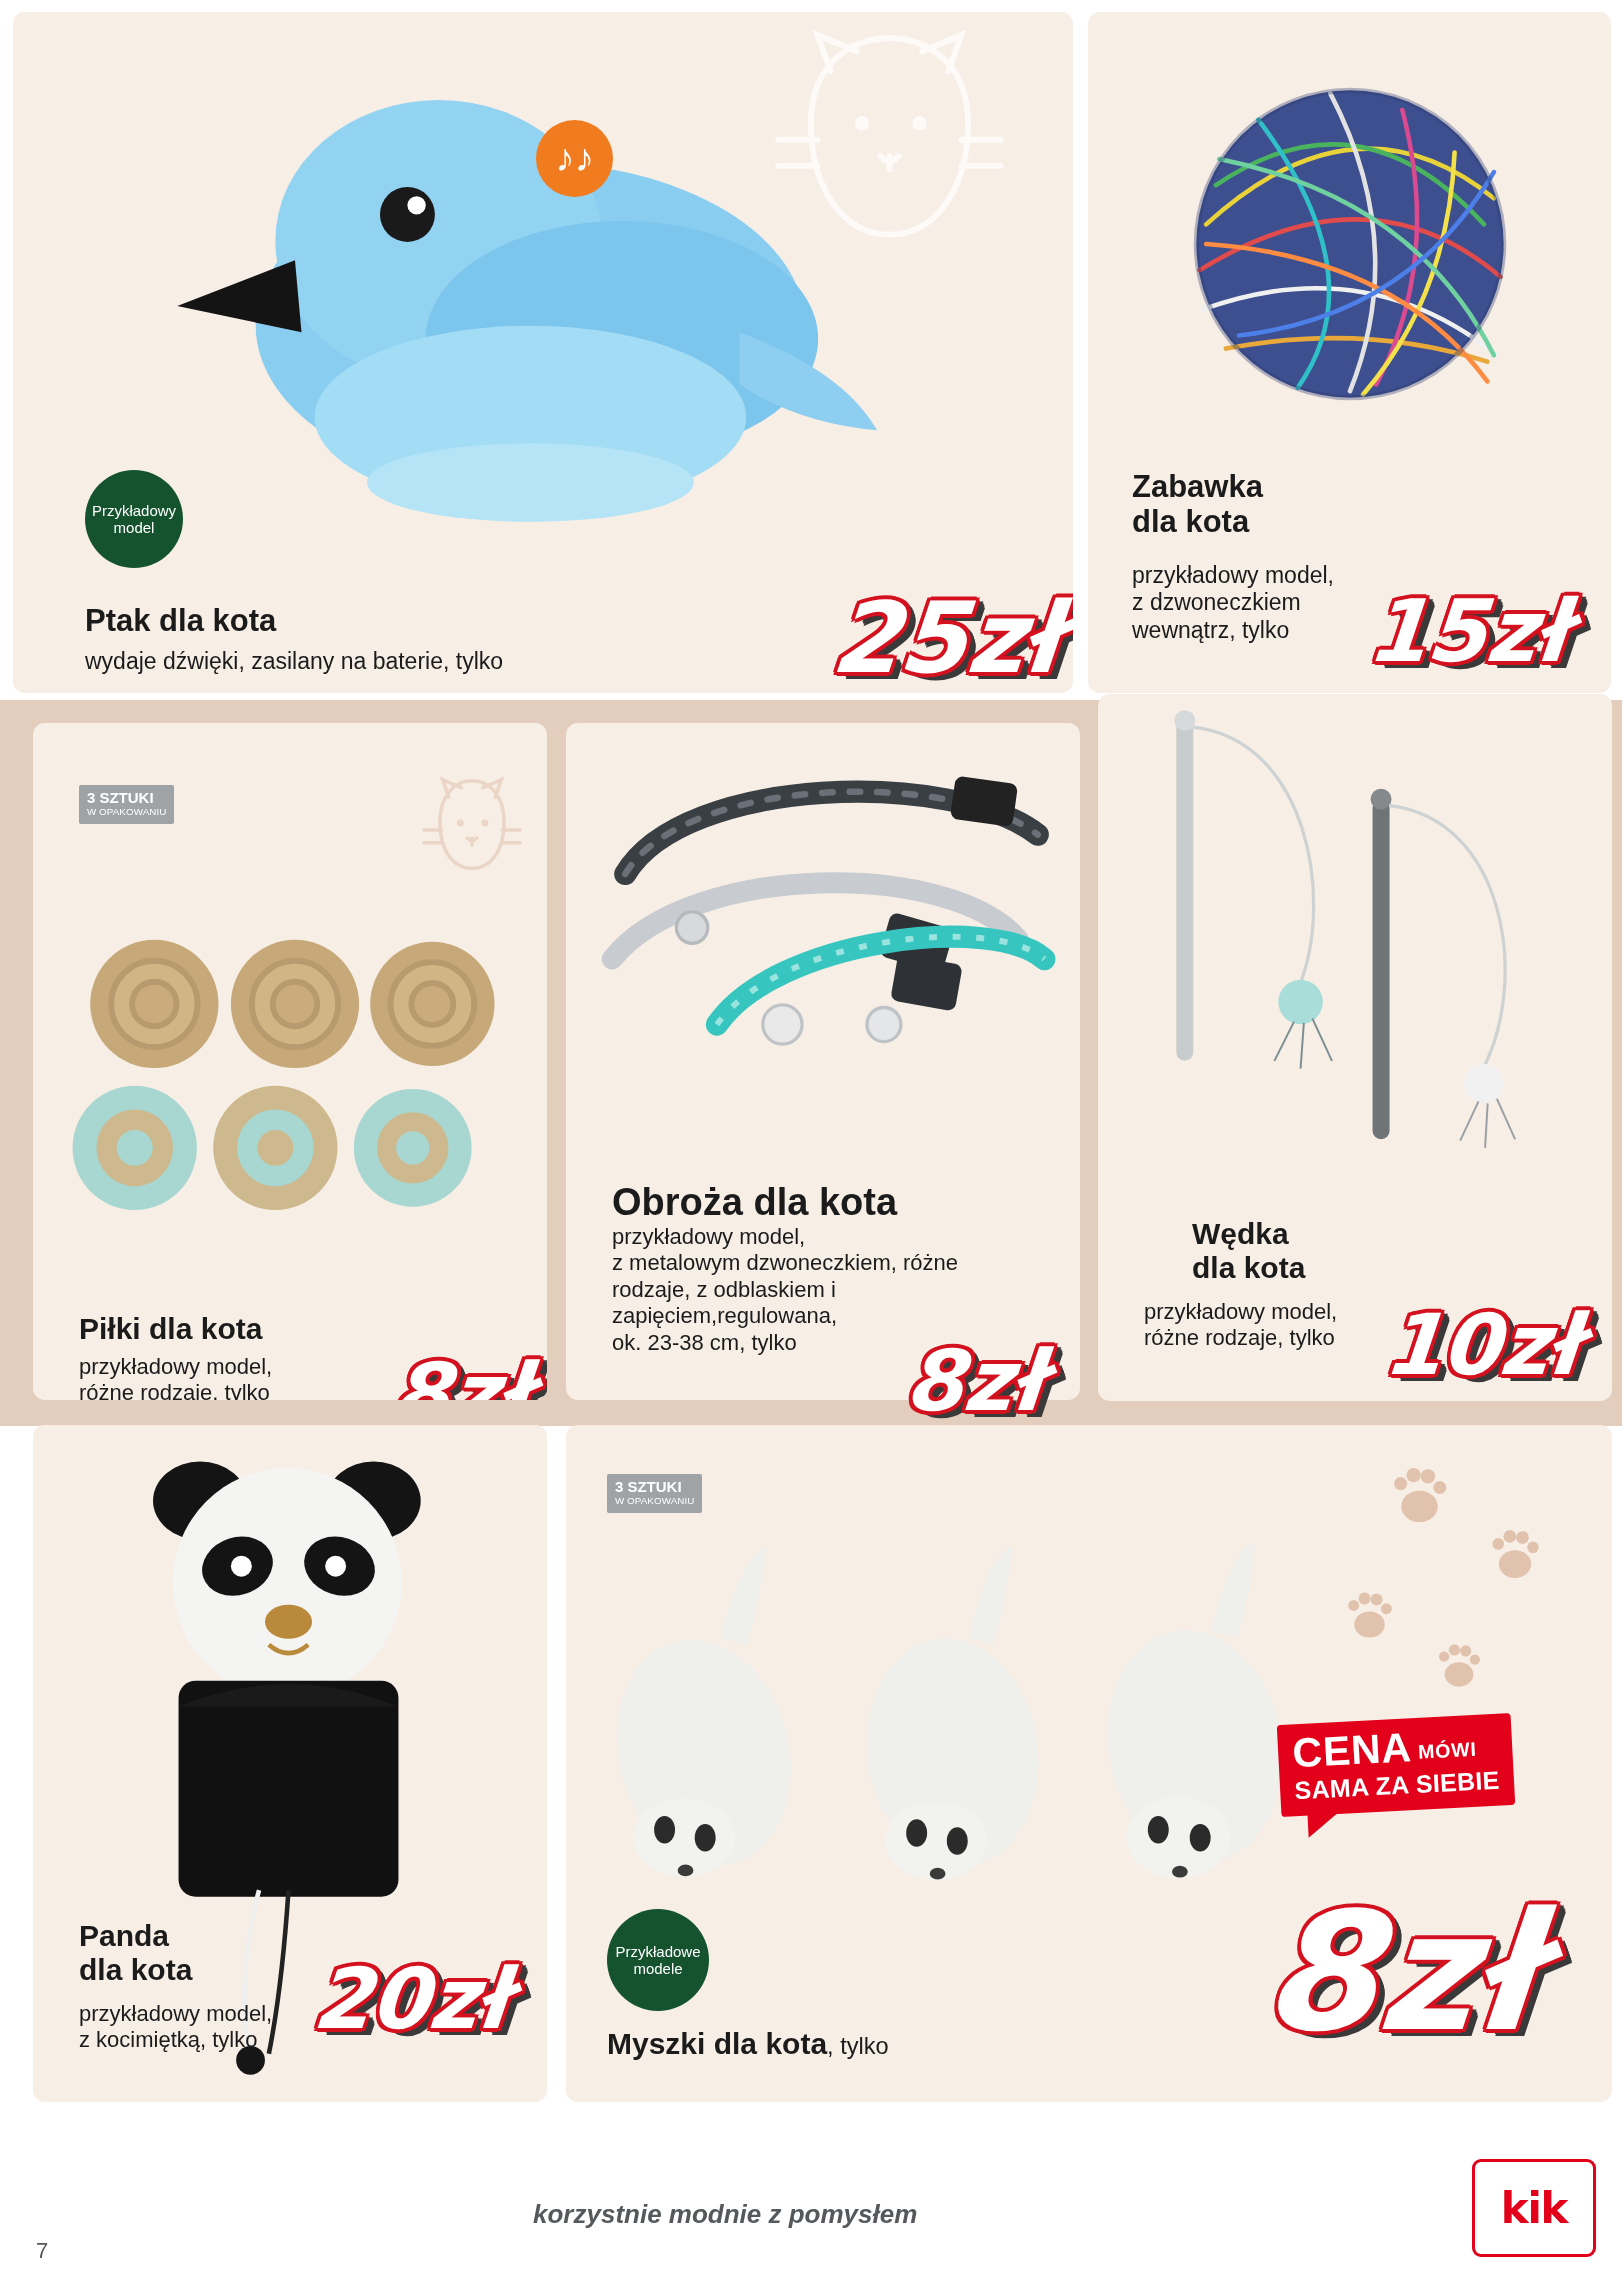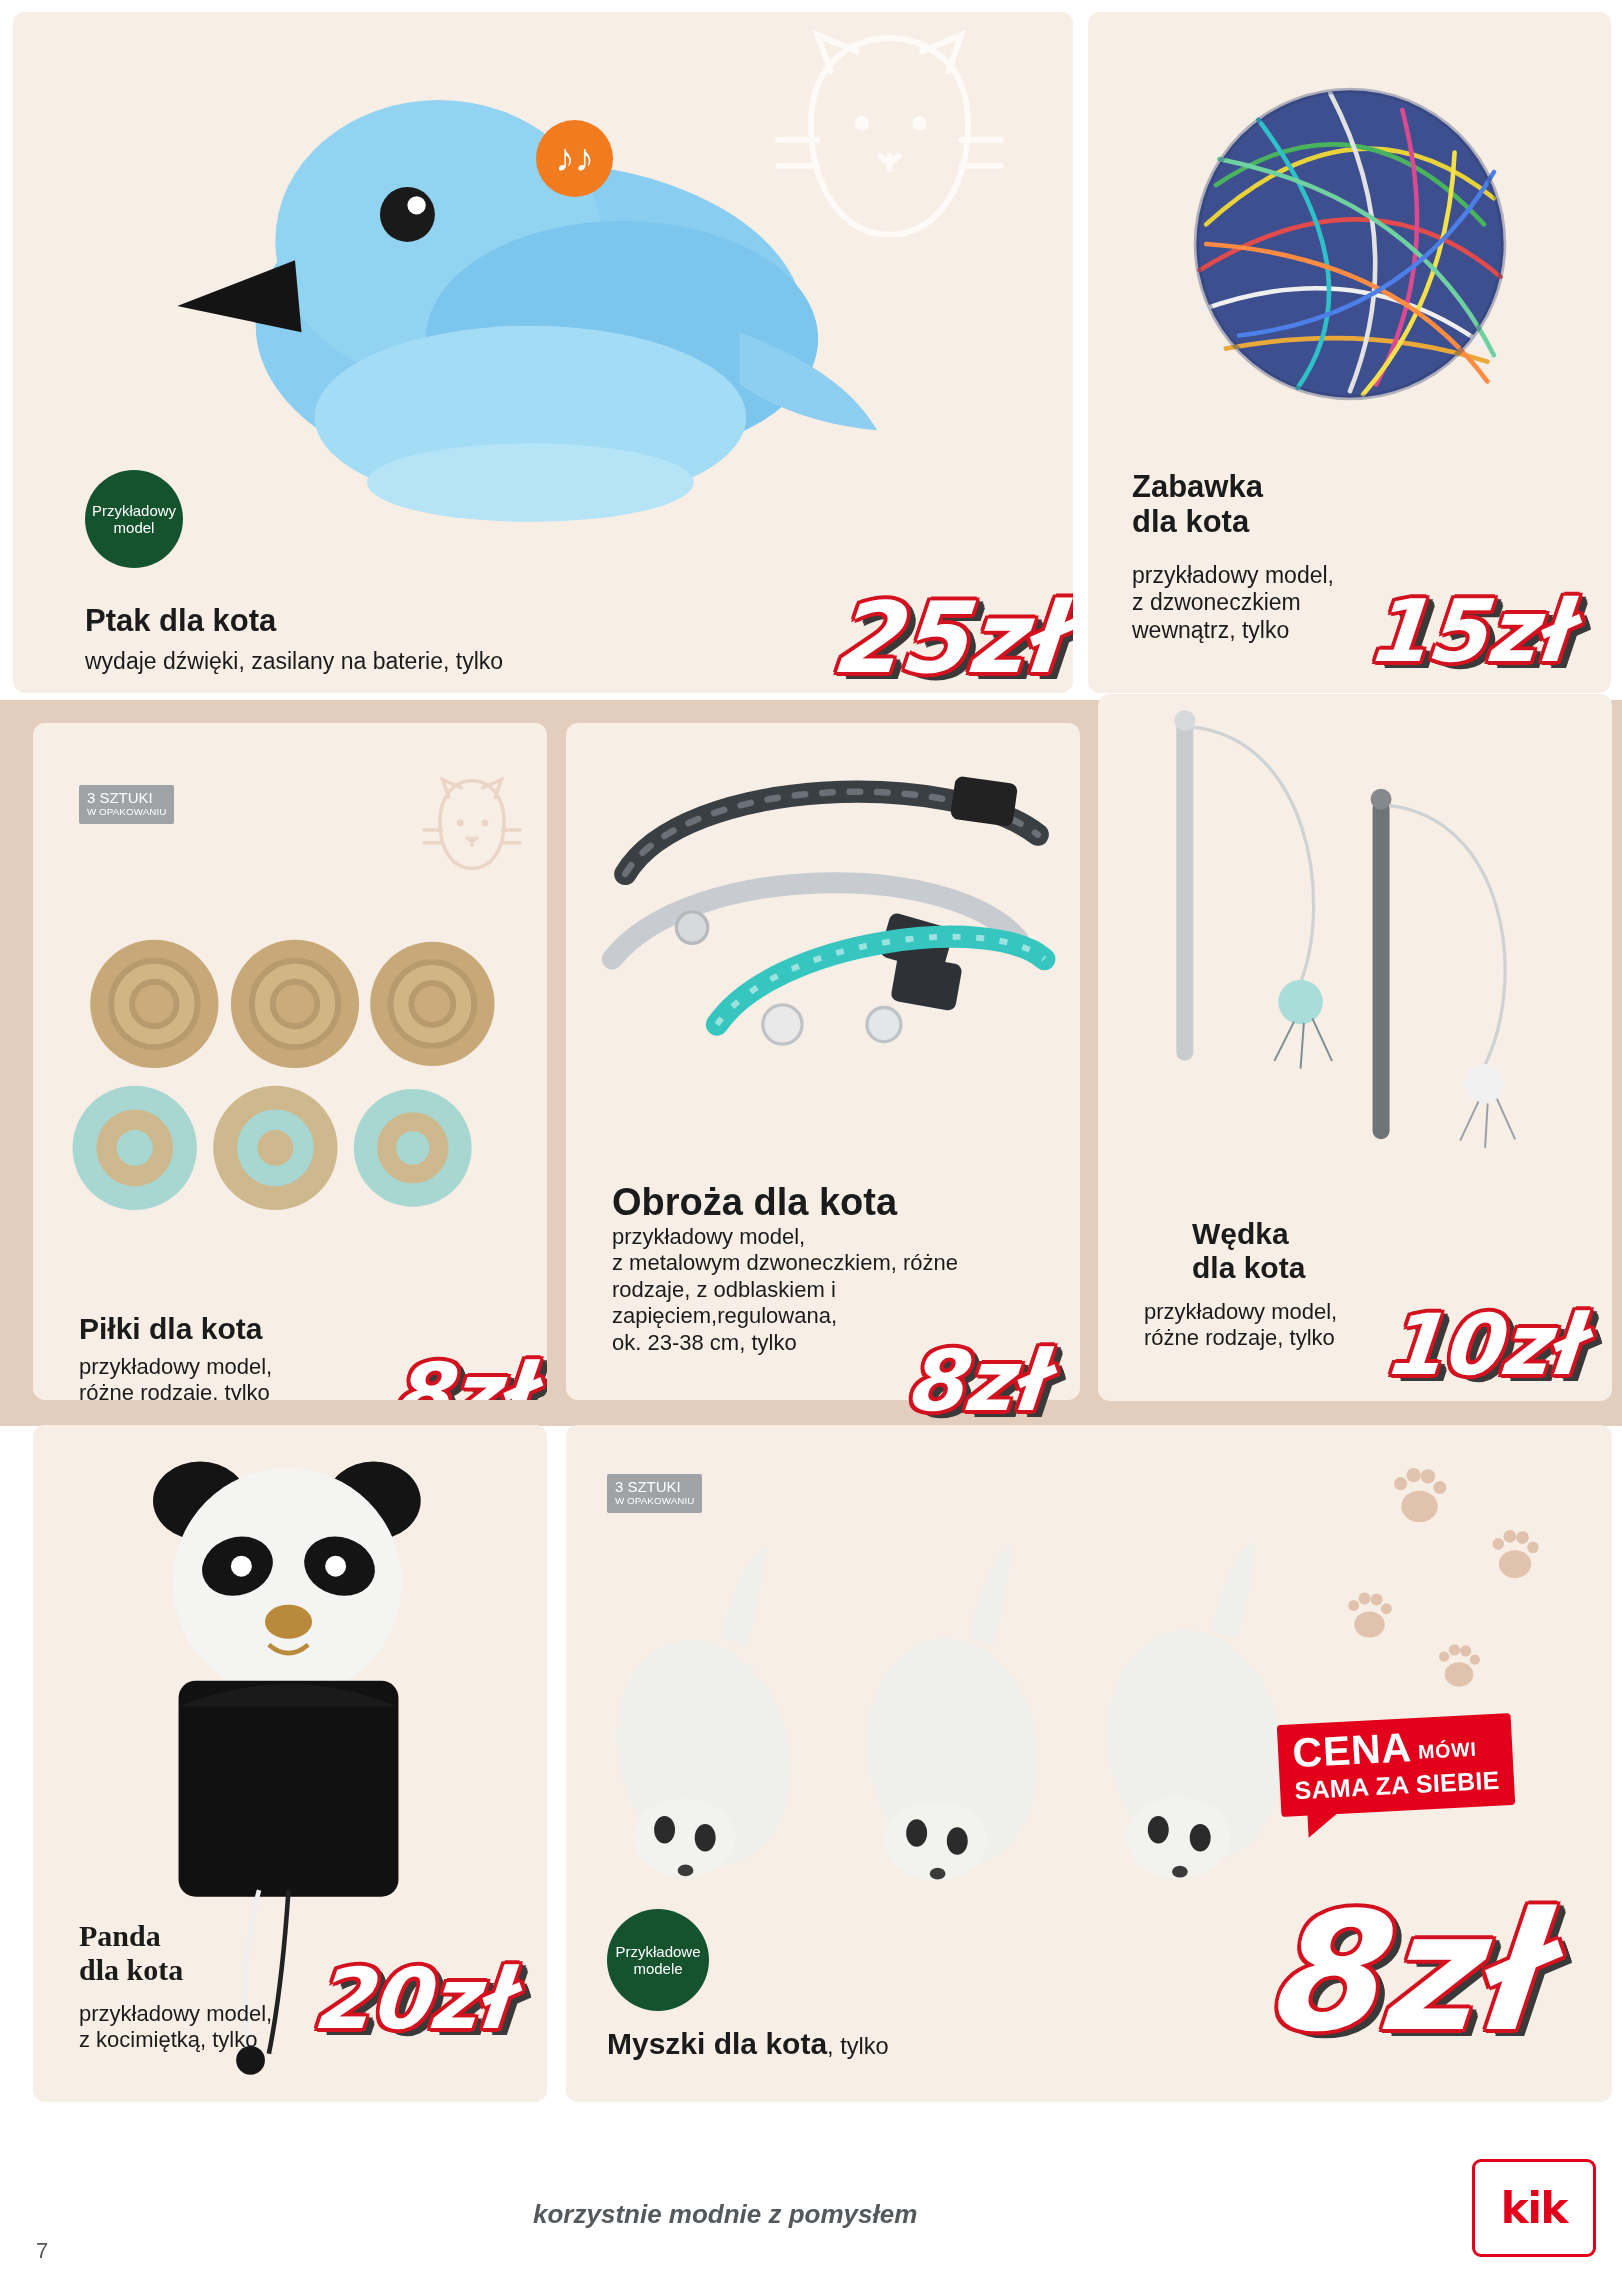--- a/index.html
+++ b/index.html
@@ -44,21 +44,21 @@
     background:#14532d;color:#ffffff;
     display:flex;align-items:center;justify-content:center;
     text-align:center;line-height:1.15;
     font-size:15px;
   }
   
   .rect-tag{
     position:absolute;background:#9fa3a6;color:#fff;
     padding:5.2px 7.9px 6.5px 7.9px;border-radius:2px;line-height:1.1;
   }
-  .rect-tag .big{font-weight:normal;font-size:15px;display:block;}
+  .rect-tag .big{font-weight:bold;font-size:15px;display:block;}
   .rect-tag .small{font-size:9.8px;display:block;letter-spacing:0.1px;}
 
   
   .note-bubble{
     position:absolute;width:77px;height:77px;border-radius:50%;
     background:#f07c1f;color:#fff;display:flex;align-items:center;justify-content:center;
     font-size:39px;
   }
 
   
@@ -310,21 +310,21 @@
       <path d="M270 325 q30 26 60 0" fill="none" stroke="#b98a3c" stroke-width="7"></path>
 
       <rect x="132" y="380" width="336" height="330" rx="26" fill="#111111"></rect>
       <path d="M132 420 q170 -70 336 0" fill="#1a1a1a"></path>
 
       <path d="M255 700 q-35 130 -15 250" fill="none" stroke="#efefef" stroke-width="7"></path>
       <path d="M300 700 q-10 150 -30 250" fill="none" stroke="#222" stroke-width="7"></path>
       <circle cx="242" cy="960" r="22" fill="#161616"></circle>
     </svg>
 
-    <div class="title" style="position:absolute;left:46px;top:494px;font-size:30px;font-family:Liberation Serif, serif;">
+    <div class="title" style="position:absolute;left:46px;top:494px;font-size:30px;">
       <div>Panda</div>
       <div>dla kota</div>
     </div>
     <div class="desc" style="position:absolute;left:46px;top:576px;font-size:22px;">
       <div>przykładowy model,</div>
       <div>z kocimiętką, tylko</div>
     </div>
 
   </div>
   <div class="price" style="left:321px;top:1950px;font-size:84px;">20zł</div>

